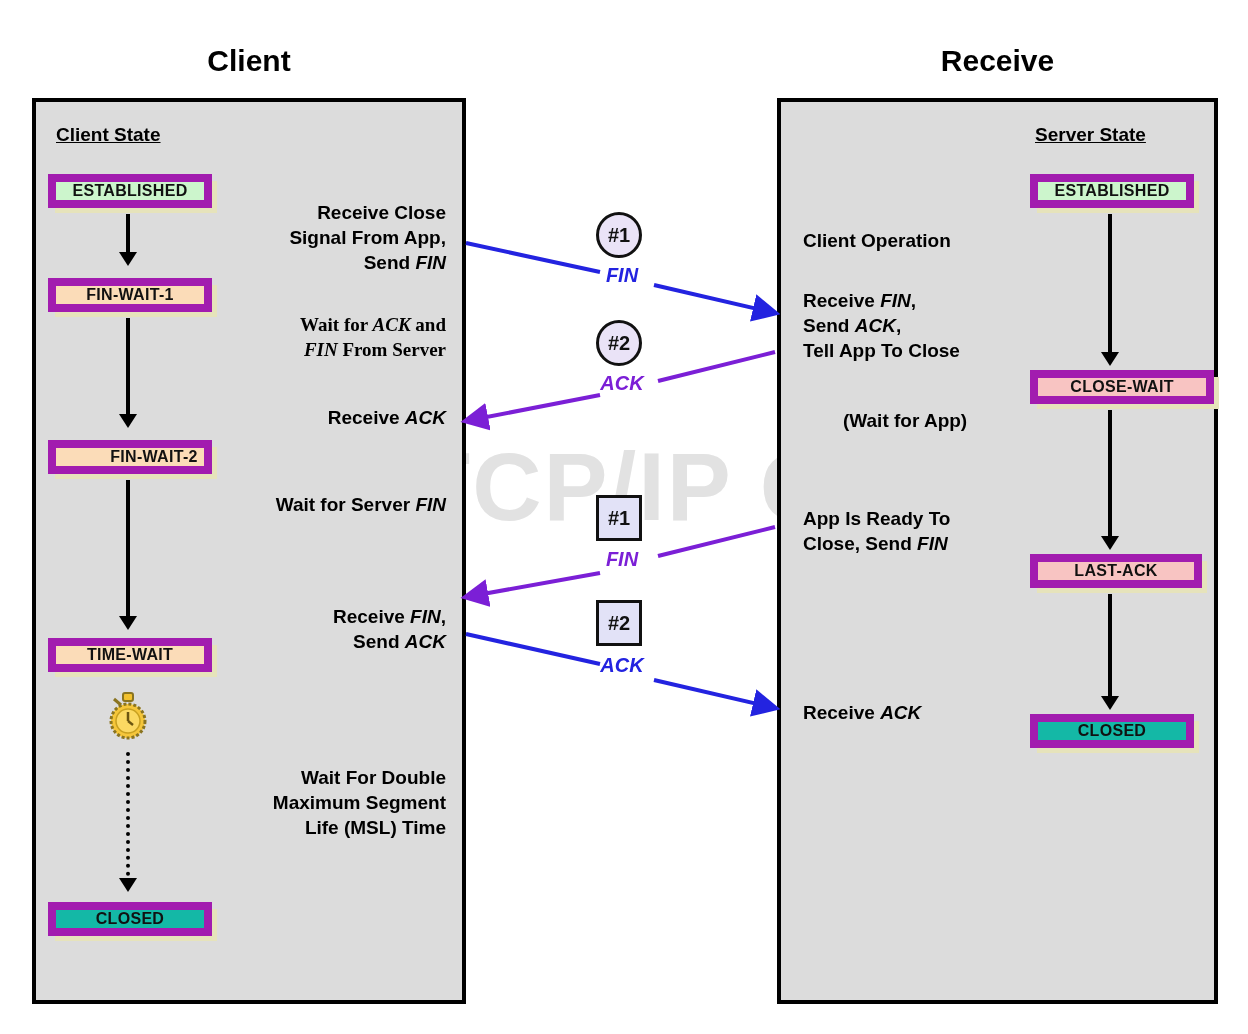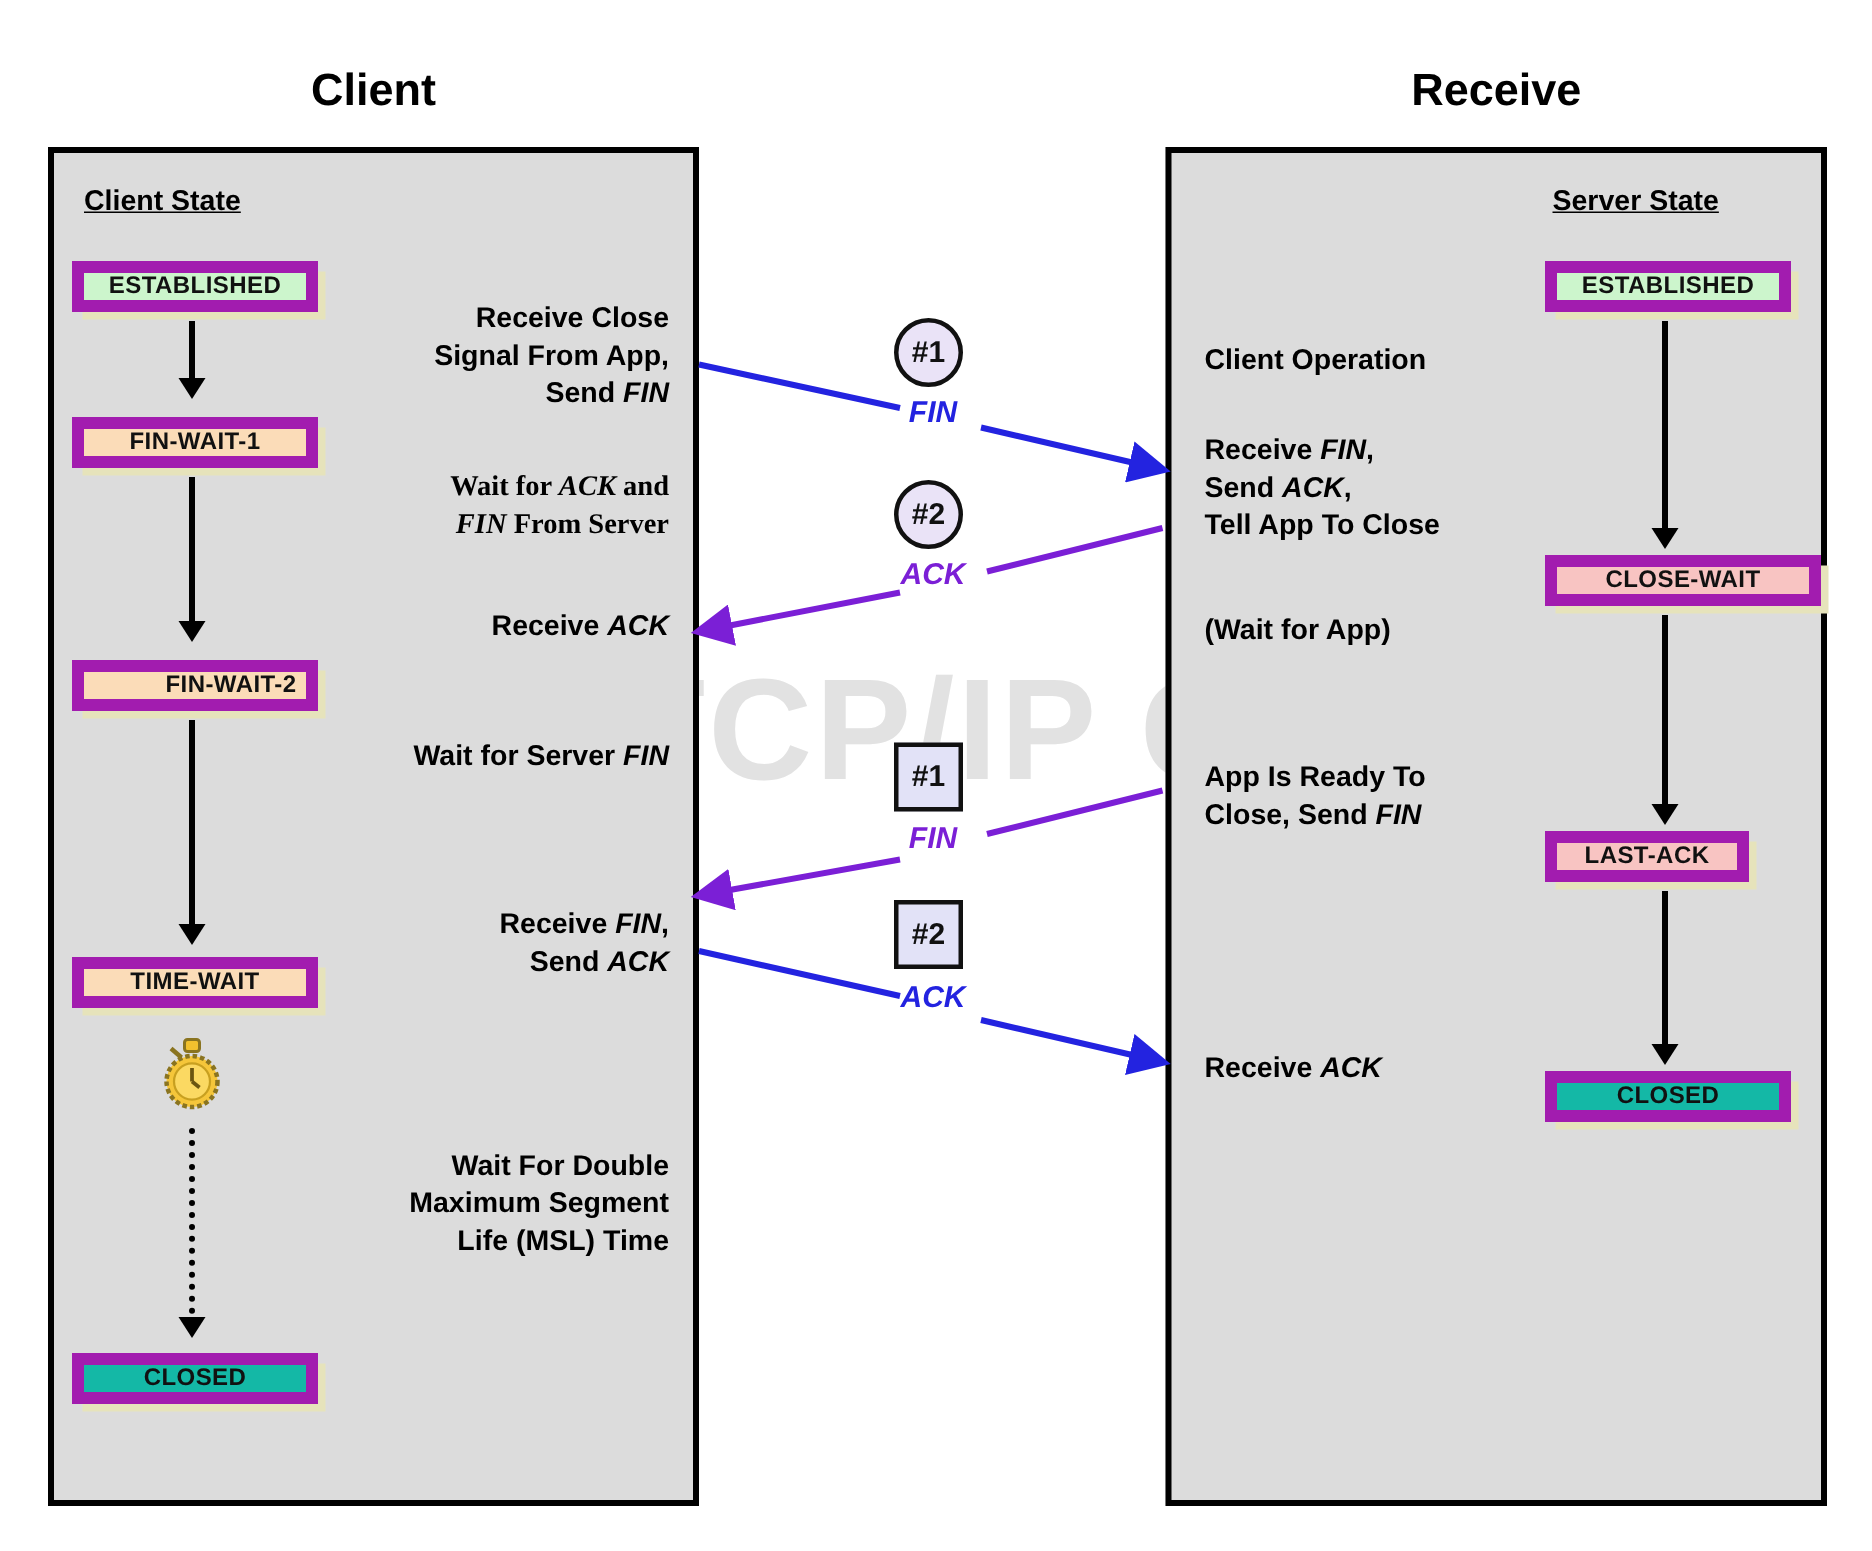--- a/index.html
+++ b/index.html
@@ -162,31 +162,31 @@
   <div class="state-heading" style="left:1035px;top:124px;">Server State</div>
 
   <div class="state-box st-established" style="left:1030px;top:174px;width:164px;">ESTABLISHED</div>
   <div class="vline" style="left:1108px;top:214px;height:142px;"></div>
   <div class="vhead" style="left:1101px;top:352px;"></div>
 
   <div class="state-box st-pink" style="left:1030px;top:370px;width:184px;">CLOSE-WAIT</div>
   <div class="vline" style="left:1108px;top:410px;height:130px;"></div>
   <div class="vhead" style="left:1101px;top:536px;"></div>
 
-  <div class="state-box st-pink" style="left:1030px;top:554px;width:136px;">LAST-ACK</div>
+  <div class="state-box st-pink" style="left:1030px;top:554px;width:172px;">LAST-ACK</div>
   <div class="vline" style="left:1108px;top:594px;height:106px;"></div>
   <div class="vhead" style="left:1101px;top:696px;"></div>
 
   <div class="state-box st-white" style="left:1030px;top:714px;width:164px;">CLOSED</div>
 
   <div class="desc left" style="left:803px;top:228px;width:300px;">Client Operation</div>
 
   <div class="desc left" style="left:803px;top:288px;width:300px;">Receive <i>FIN</i>,<br>Send <i>ACK</i>,<br>Tell App To Close</div>
 
-  <div class="desc left" style="left:803px;top:408px;width:300px;">(Wait for App)</div>
+  <div class="desc left" style="left:843px;top:408px;width:300px;">(Wait for App)</div>
 
   <div class="desc left" style="left:803px;top:506px;width:300px;">App Is Ready To<br>Close, Send <i>FIN</i></div>
 
 
   <div class="desc left" style="left:803px;top:700px;width:300px;">Receive <i>ACK</i></div>
 
   <svg id="msg-svg">
     <defs>
       <marker id="ah-blue" markerWidth="7" markerHeight="7" refX="5.6" refY="3.5" orient="auto">
         <path d="M0,0 L7,3.5 L0,7 Z" fill="#2323e0"></path>

